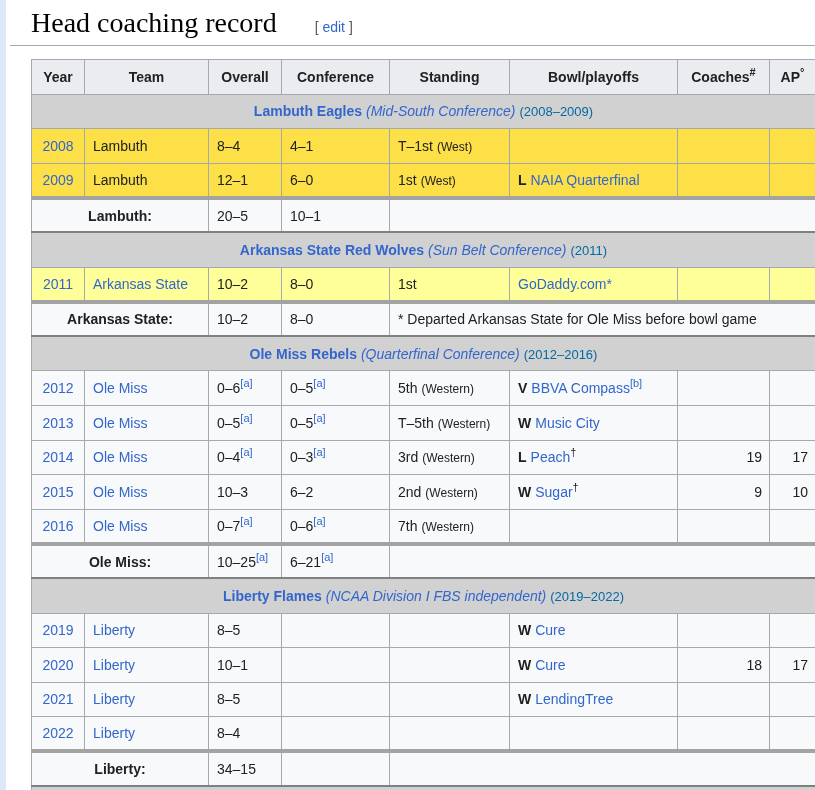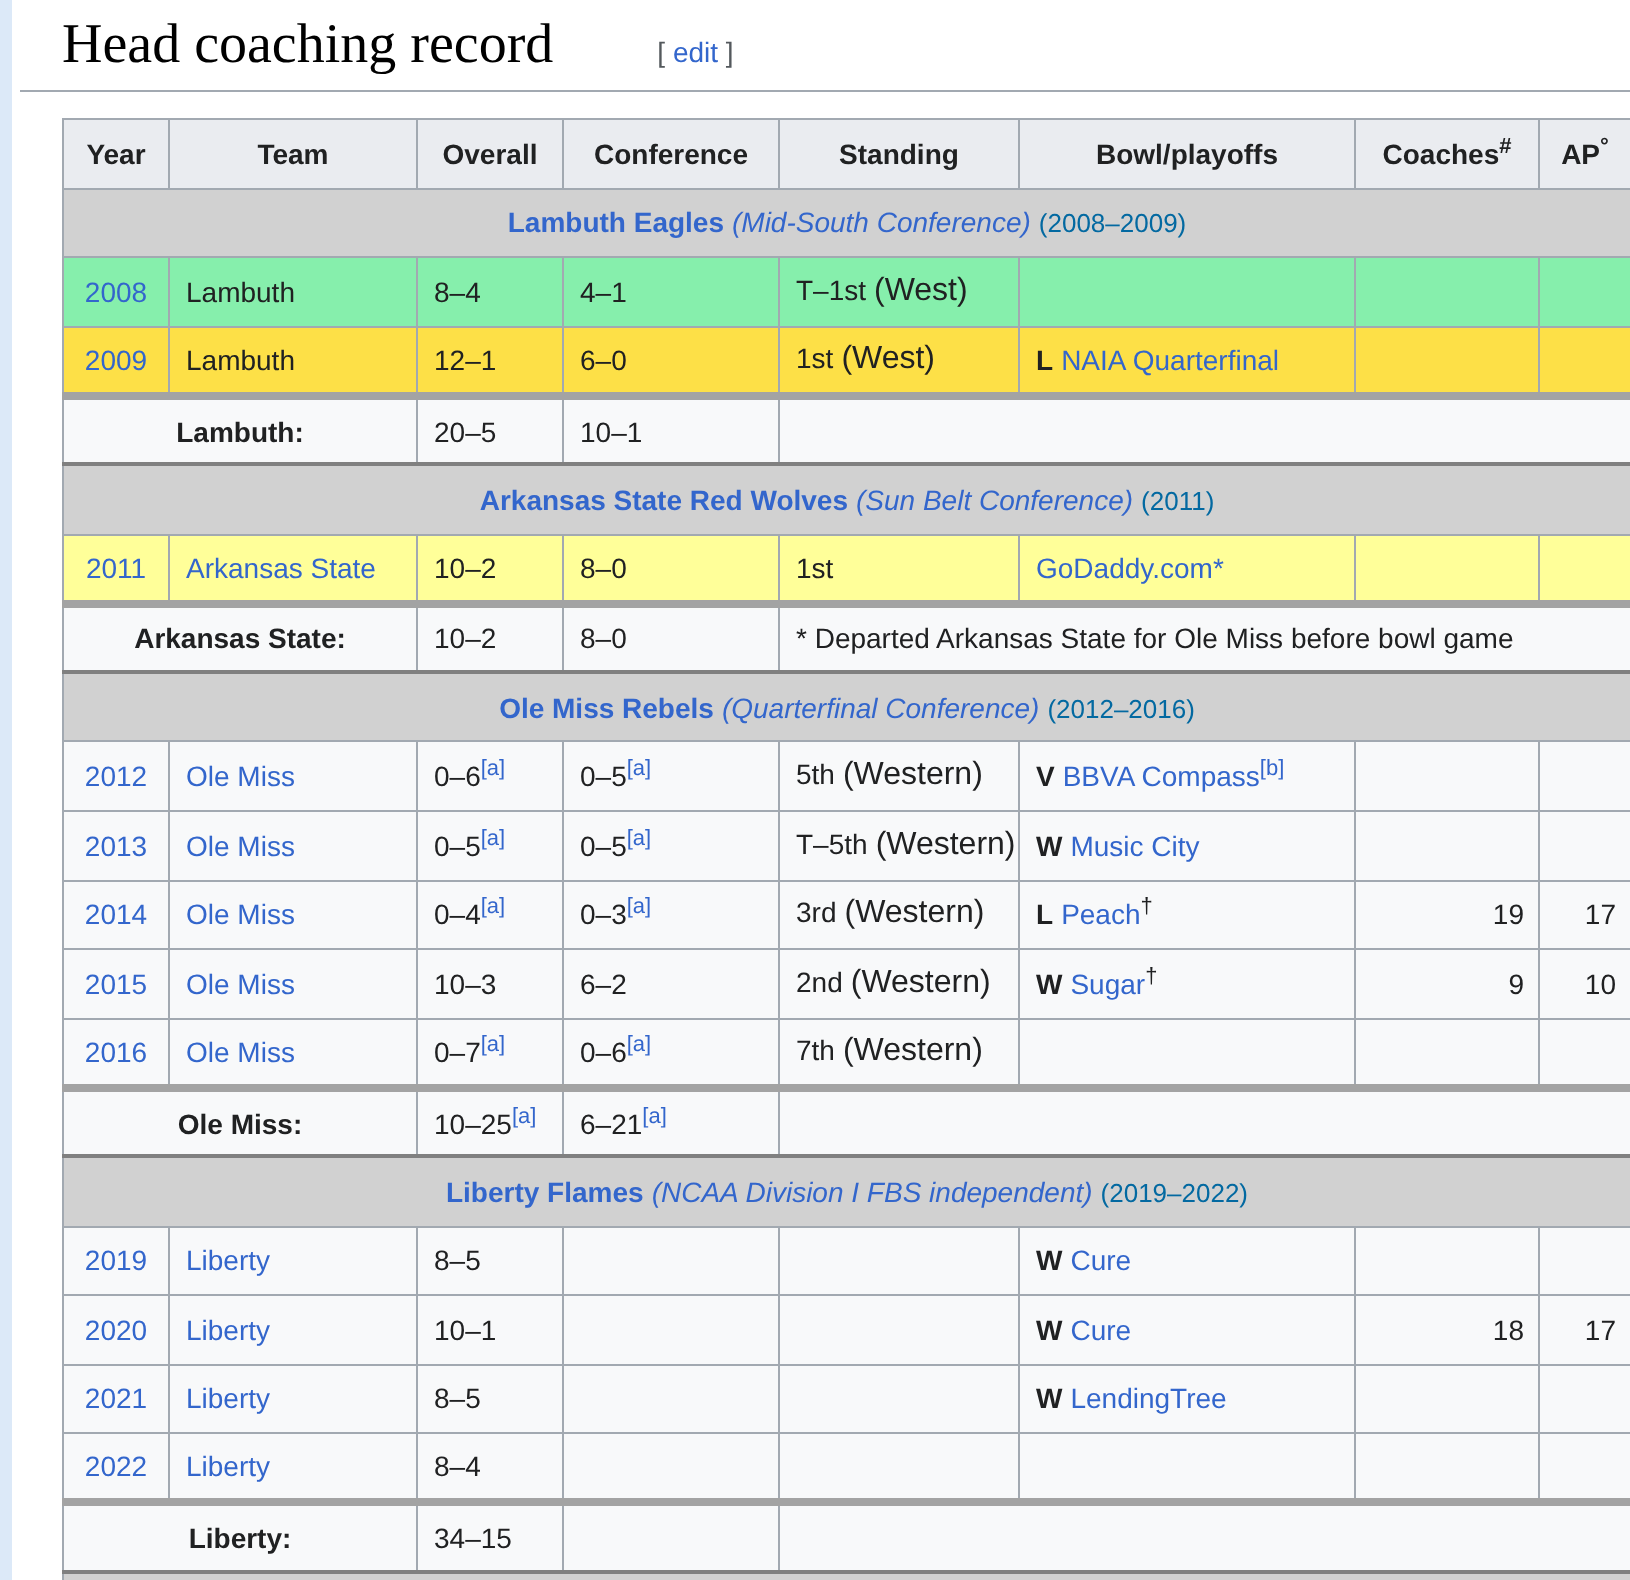--- a/index.html
+++ b/index.html
@@ -23,21 +23,20 @@
     padding: 7px 0 6px 21px;
     font-family: "Liberation Serif", "DejaVu Serif", serif;
     font-weight: 400;
     font-size: 28px;
     color: #000;
     border-bottom: 1px solid #A2A9B1;
   }
   .editsection {
     font-family: "Liberation Sans", "DejaVu Sans", sans-serif;
     font-size: 14px;
-    margin-left: 14px;
     white-space: nowrap;
     padding-left: 38px;
   }
   .editsection .bracket { color: #54595D; }
   a { color: #3366CC; text-decoration: none; cursor: pointer; }
   table.record {
     table-layout: fixed;
     width: 784px;
     margin: 13px 0 0 21px;
     border-collapse: collapse;
@@ -74,21 +73,21 @@
   .year-cell { text-align: center; }
   .num-cell { text-align: right; padding-right: 7px !important; }
   .total-label { text-align: center; font-weight: 700; }
   .note-cell { text-align: left; }
   sup {
     font-size: 11px;
     line-height: 0;
     vertical-align: super;
   }
   thead sup { font-size: 11px; }
-  .small-note { font-size: 16px; margin-left: 4px; }
+  .small-note { font-size: 12px; margin-left: 4px; }
   .bowl-result { font-weight: 700; color: #202122; margin-right: 4px; }
   .dagger { color: #202122; }
 </style>
 </head>
 <body>
 
 <div class="left-strip"></div>
 
 <div class="content">
   <h2 class="section-heading"><span>Head coaching record</span><span class="editsection"><span class="bracket">[</span>
@@ -116,21 +115,21 @@
         <th><span>Standing</span><sup></sup></th>
         <th><span>Bowl/playoffs</span><sup></sup></th>
         <th><span>Coaches</span><sup>#</sup></th>
         <th><span>AP</span><sup>°</sup></th>
       </tr>
     </thead>
     <tbody id="table-body">
         <tr class="section-header-row">
           <td colspan="8"><a class="sec-team">Lambuth Eagles</a><a class="sec-conf">(Mid-South Conference)</a><span class="sec-years">(2008–2009)</span></td>
         </tr>
-        <tr style="background: #86efac;">
+        <tr style="background: #fde047;">
           <td class="year-cell"><a>2008</a></td>
           <td><span>Lambuth</span></td>
           <td><span>8–4</span></td>
           <td><span>4–1</span></td>
           <td><span>T–1st</span><span class="small-note">(West)</span></td>
           <td></td>
           <td class="num-cell"><span></span></td>
           <td class="num-cell"><span></span></td>
         </tr>
         <tr style="background: #fde047;">

